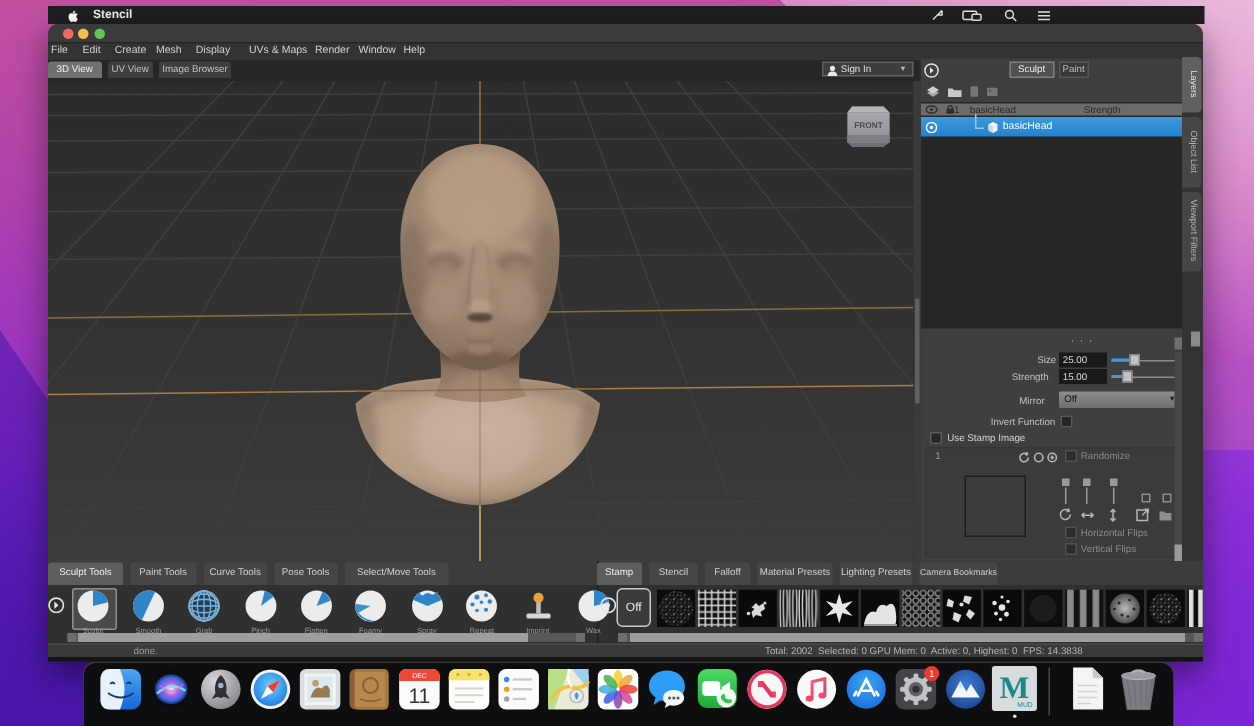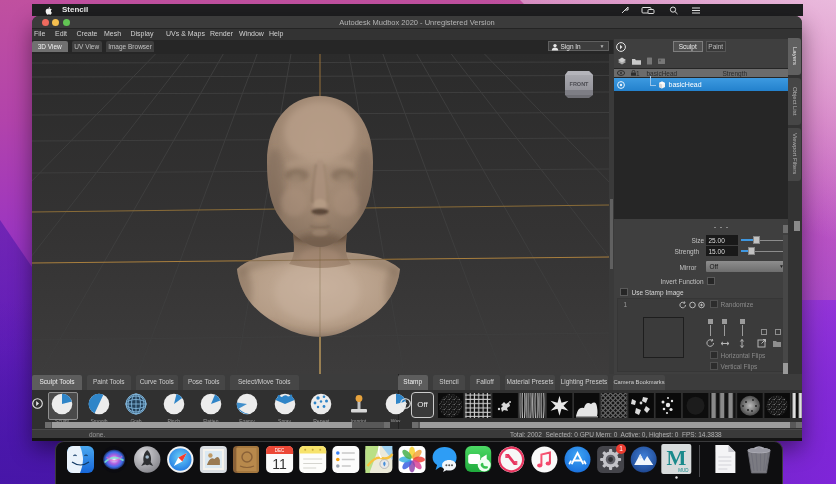--- a/index.html
+++ b/index.html
@@ -65,21 +65,20 @@
       <path d="M72 2 h8 M72 4.5 h8 M72 7 h8"></path>
     </g>
   </svg>
 </div>
 
 <div class="abs" id="win">
   <div class="abs" id="titlebar">
     <div class="light" style="left:9.5px; background:#ee6a5e;"></div>
     <div class="light" style="left:20px; background:#f5bf4f;"></div>
     <div class="light" style="left:30.5px; background:#62c554;"></div>
-    <div id="title">Autodesk Mudbox 2020 - Unregistered Version</div>
   </div>
   <div class="abs" id="menurow">
     <span class="mi" style="left:2px;">File</span>
     <span class="mi" style="left:23px;">Edit</span>
     <span class="mi" style="left:44.5px;">Create</span>
     <span class="mi" style="left:72px;">Mesh</span>
     <span class="mi" style="left:98.5px;">Display</span>
     <span class="mi" style="left:134px;">UVs &amp; Maps</span>
     <span class="mi" style="left:178px;">Render</span>
     <span class="mi" style="left:207px;">Window</span>

